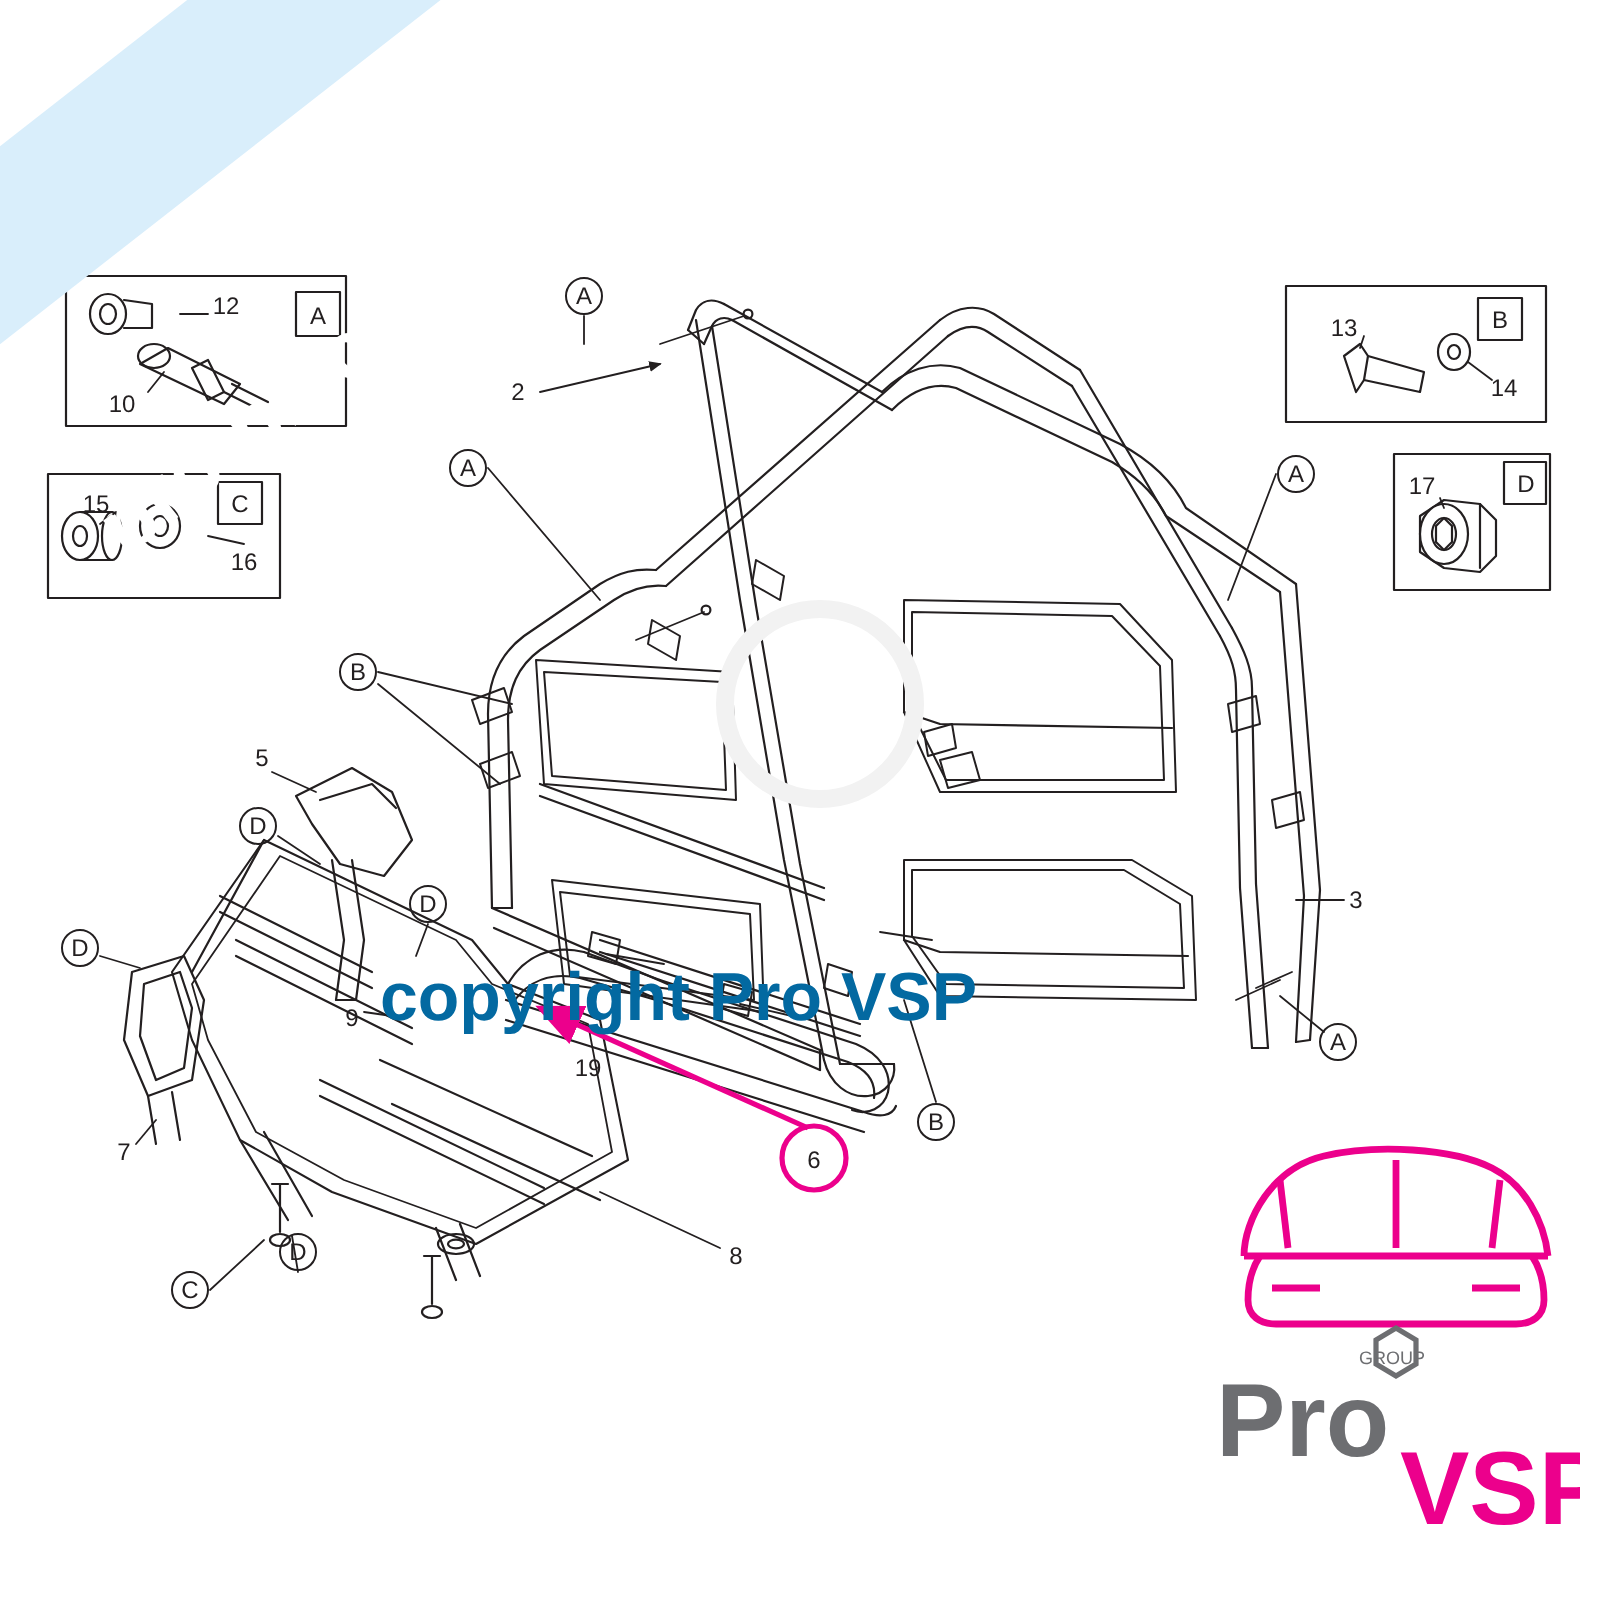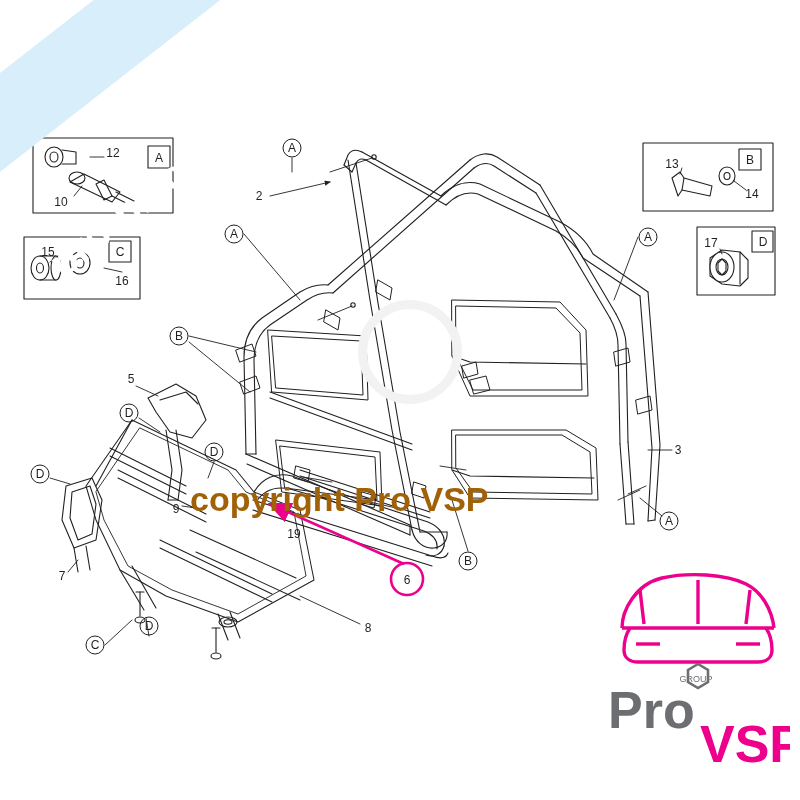--- a/index.html
+++ b/index.html
@@ -47,21 +47,21 @@
     transform-origin: left top;
     white-space: nowrap;
   }
   .wm-center {
     position: absolute;
     left: 190px;
     top: 480px;
     font-family: "Liberation Sans", sans-serif;
     font-size: 34px;
     font-weight: bold;
-    color: #a16207;
+    color: #0369a1;
     white-space: nowrap;
     text-align: center;
   }
   .wm-ring {
     position: absolute;
     left: 358px;
     top: 300px;
     width: 86px;
     height: 86px;
     border: 9px solid #f2f2f2;

